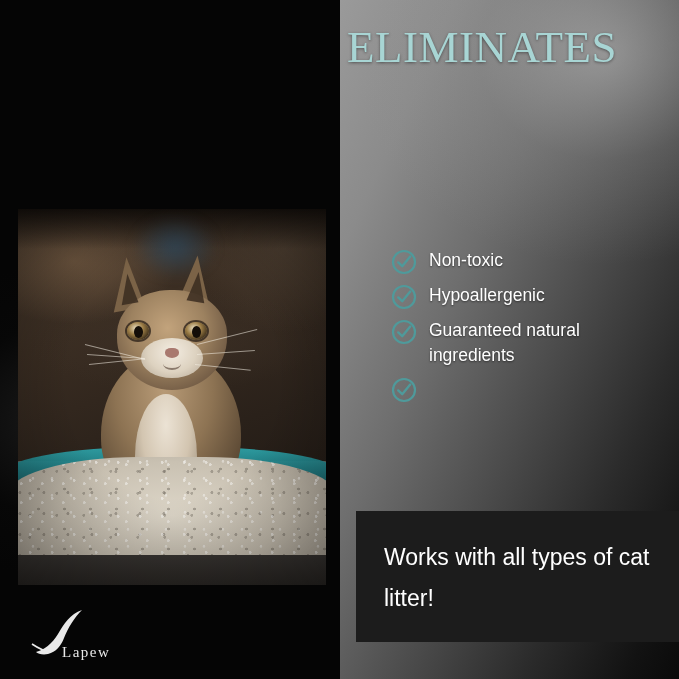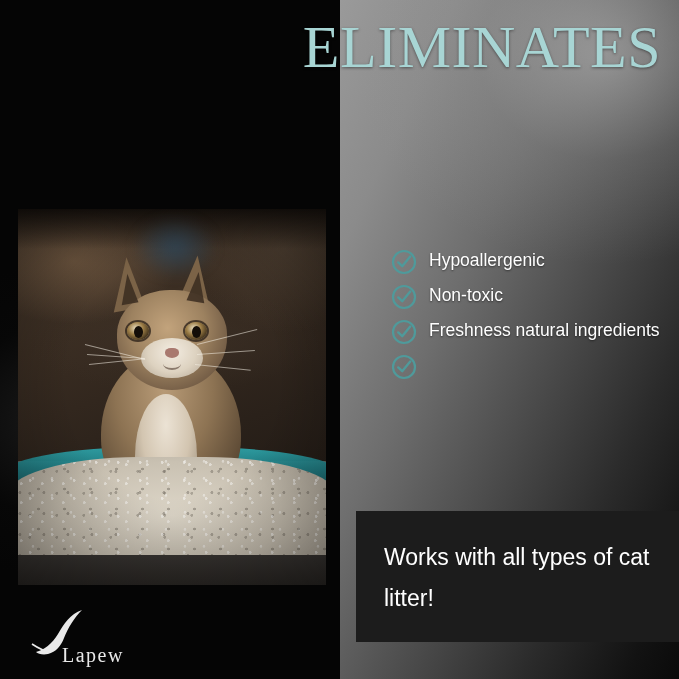--- a/index.html
+++ b/index.html
@@ -45,21 +45,21 @@
   }
 
   
   .headline {
     position: absolute;
     left: 292px;
     top: 20px;
     width: 380px;
     text-align: center;
     font-family: "Liberation Serif", serif;
-    font-size: 60px;
+    font-size: 45px;
     line-height: 54px;
     letter-spacing: 0.5px;
     color: #a8d5d4;
     text-shadow: 0 1px 3px rgba(0,0,0,0.45);
   }
   .headline .l1 { display: block; }
   .headline .l2 { display: block; }
   .headline .l3 { display: block; }
 
   
@@ -276,21 +276,21 @@
     width: 130px;
     height: 60px;
   }
   .brand svg { display: block; }
   .brand-name {
     position: absolute;
     left: 34px;
     top: 40px;
     color: #e9e9e9;
     font-family: "Liberation Serif", serif;
-    font-size: 20px;
+    font-size: 15px;
     letter-spacing: 1.5px;
   }
 </style>
 </head>
 <body>
 
 <div class="page">
 
   <div class="bg-left"></div>
   <div class="bg-right"></div>
@@ -343,41 +343,41 @@
 
   <div class="features">
 
     <div class="feature-row">
       <span class="check-icon">
         <svg width="26" height="26" viewBox="0 0 26 26">
           <circle cx="13" cy="13" r="11" fill="none" stroke="#4f9a9b" stroke-width="2.2"></circle>
           <path d="M7.2 13.4 L11.2 17.2 L19.2 7.6" fill="none" stroke="#4f9a9b" stroke-width="2.4" stroke-linecap="round" stroke-linejoin="round"></path>
         </svg>
       </span>
-      <span class="feature-label">Hypoallergenic</span>
+      <span class="feature-label">Non-toxic</span>
     </div>
 
     <div class="feature-row">
       <span class="check-icon">
         <svg width="26" height="26" viewBox="0 0 26 26">
           <circle cx="13" cy="13" r="11" fill="none" stroke="#4f9a9b" stroke-width="2.2"></circle>
           <path d="M7.2 13.4 L11.2 17.2 L19.2 7.6" fill="none" stroke="#4f9a9b" stroke-width="2.4" stroke-linecap="round" stroke-linejoin="round"></path>
         </svg>
       </span>
-      <span class="feature-label">Non-toxic</span>
+      <span class="feature-label">Hypoallergenic</span>
     </div>
 
     <div class="feature-row">
       <span class="check-icon">
         <svg width="26" height="26" viewBox="0 0 26 26">
           <circle cx="13" cy="13" r="11" fill="none" stroke="#4f9a9b" stroke-width="2.2"></circle>
           <path d="M7.2 13.4 L11.2 17.2 L19.2 7.6" fill="none" stroke="#4f9a9b" stroke-width="2.4" stroke-linecap="round" stroke-linejoin="round"></path>
         </svg>
       </span>
-      <span class="feature-label">Freshness natural ingredients</span>
+      <span class="feature-label">Guaranteed natural ingredients</span>
     </div>
 
     <div class="feature-row">
       <span class="check-icon">
         <svg width="26" height="26" viewBox="0 0 26 26">
           <circle cx="13" cy="13" r="11" fill="none" stroke="#4f9a9b" stroke-width="2.2"></circle>
           <path d="M7.2 13.4 L11.2 17.2 L19.2 7.6" fill="none" stroke="#4f9a9b" stroke-width="2.4" stroke-linecap="round" stroke-linejoin="round"></path>
         </svg>
       </span>
     </div>

